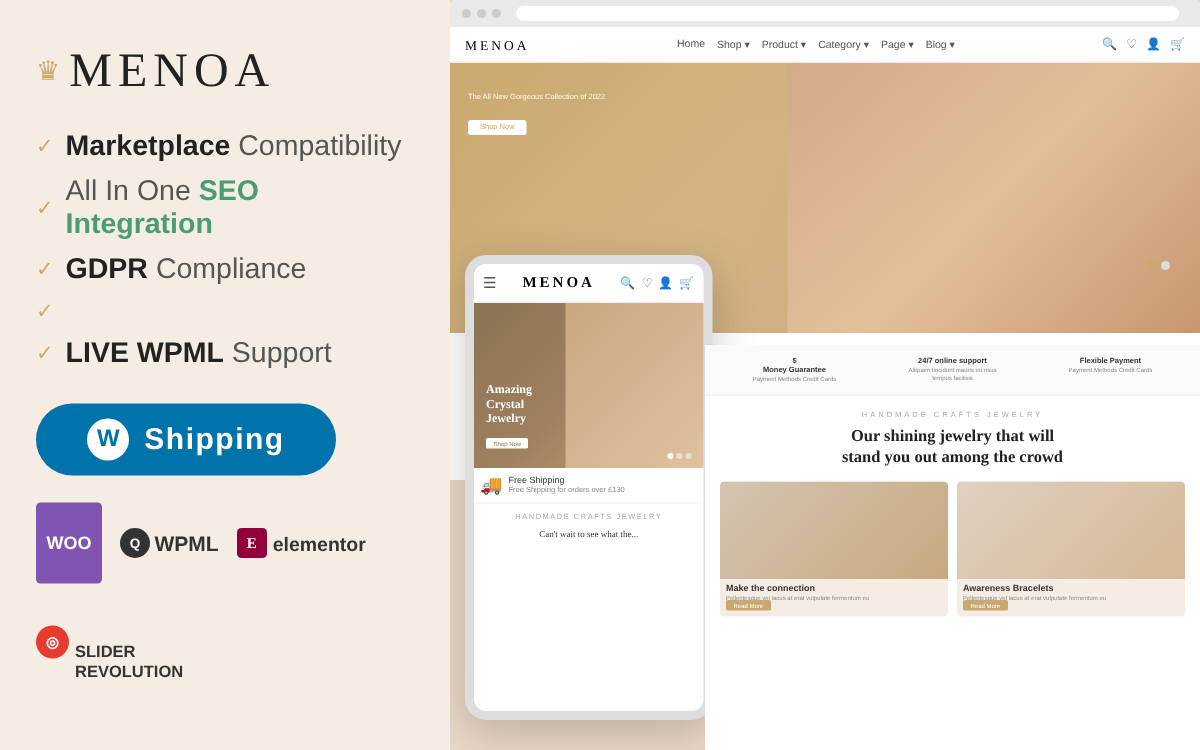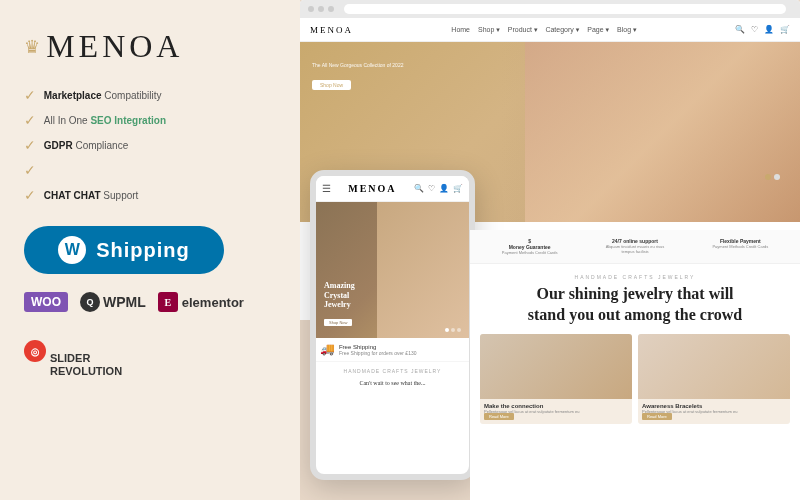--- a/index.html
+++ b/index.html
@@ -62,21 +62,21 @@
 
     .check-icon {
       color: #c9a96e;
       font-size: 14px;
       flex-shrink: 0;
     }
 
     .feature-text {
       color: #555;
       font-family: Arial, sans-serif;
-      font-size: 10px;
+      font-size: 19px;
     }
 
     .feature-text strong {
       color: #222;
       font-weight: 700;
     }
 
     .feature-highlight {
       color: #4a9d6f;
       font-weight: 700;
@@ -130,21 +130,21 @@
       align-items: center;
       gap: 4px;
       font-size: 13px;
       font-weight: 700;
       font-family: Arial, sans-serif;
     }
 
     .woo-logo {
       background: #7f54b3;
       color: white;
-      padding: 3px 7px;
+      padding: 20px 7px;
       border-radius: 3px;
       font-size: 12px;
       font-weight: 900;
       font-family: Arial, sans-serif;
     }
 
     .wpml-logo {
       display: flex;
       align-items: center;
       gap: 3px;
@@ -387,21 +387,21 @@
     }
 
     .mobile-icons {
       display: flex;
       gap: 4px;
       font-size: 8px;
       color: #555;
     }
 
     .mobile-hero {
-      height: 136px;
+      height: 110px;
       background: linear-gradient(135deg, #8b7355 0%, #a08060 50%, #c9a96e 100%);
       position: relative;
       overflow: hidden;
     }
 
     .mobile-hero-content {
       position: absolute;
       bottom: 10px;
       left: 8px;
       color: white;
@@ -515,21 +515,21 @@
       font-size: 5px;
       color: #aaa;
       text-align: center;
       letter-spacing: 2px;
       font-family: Arial, sans-serif;
       text-transform: uppercase;
       margin-bottom: 4px;
     }
 
     .desktop-main-title {
-      font-size: 16px;
+      font-size: 11px;
       font-weight: 700;
       text-align: center;
       color: #222;
       font-family: Georgia, serif;
       line-height: 1.3;
       margin-bottom: 8px;
     }
 
     .product-cards {
       display: flex;
@@ -609,21 +609,21 @@
       <span class="feature-text">
         <strong>GDPR</strong> Compliance
       </span>
     </li>
     <li>
       <span class="check-icon">✓</span>
     </li>
     <li>
       <span class="check-icon">✓</span>
       <span class="feature-text">
-        <strong>CHAT CHAT</strong> Support
+        <strong>LIVE WPML</strong> Support
       </span>
     </li>
   </ul>
 
   <div class="wordpress-badge">
     <div class="wp-logo">W</div>
     <span class="wp-text">Shipping</span>
   </div>
 
   <div class="partner-logos">

